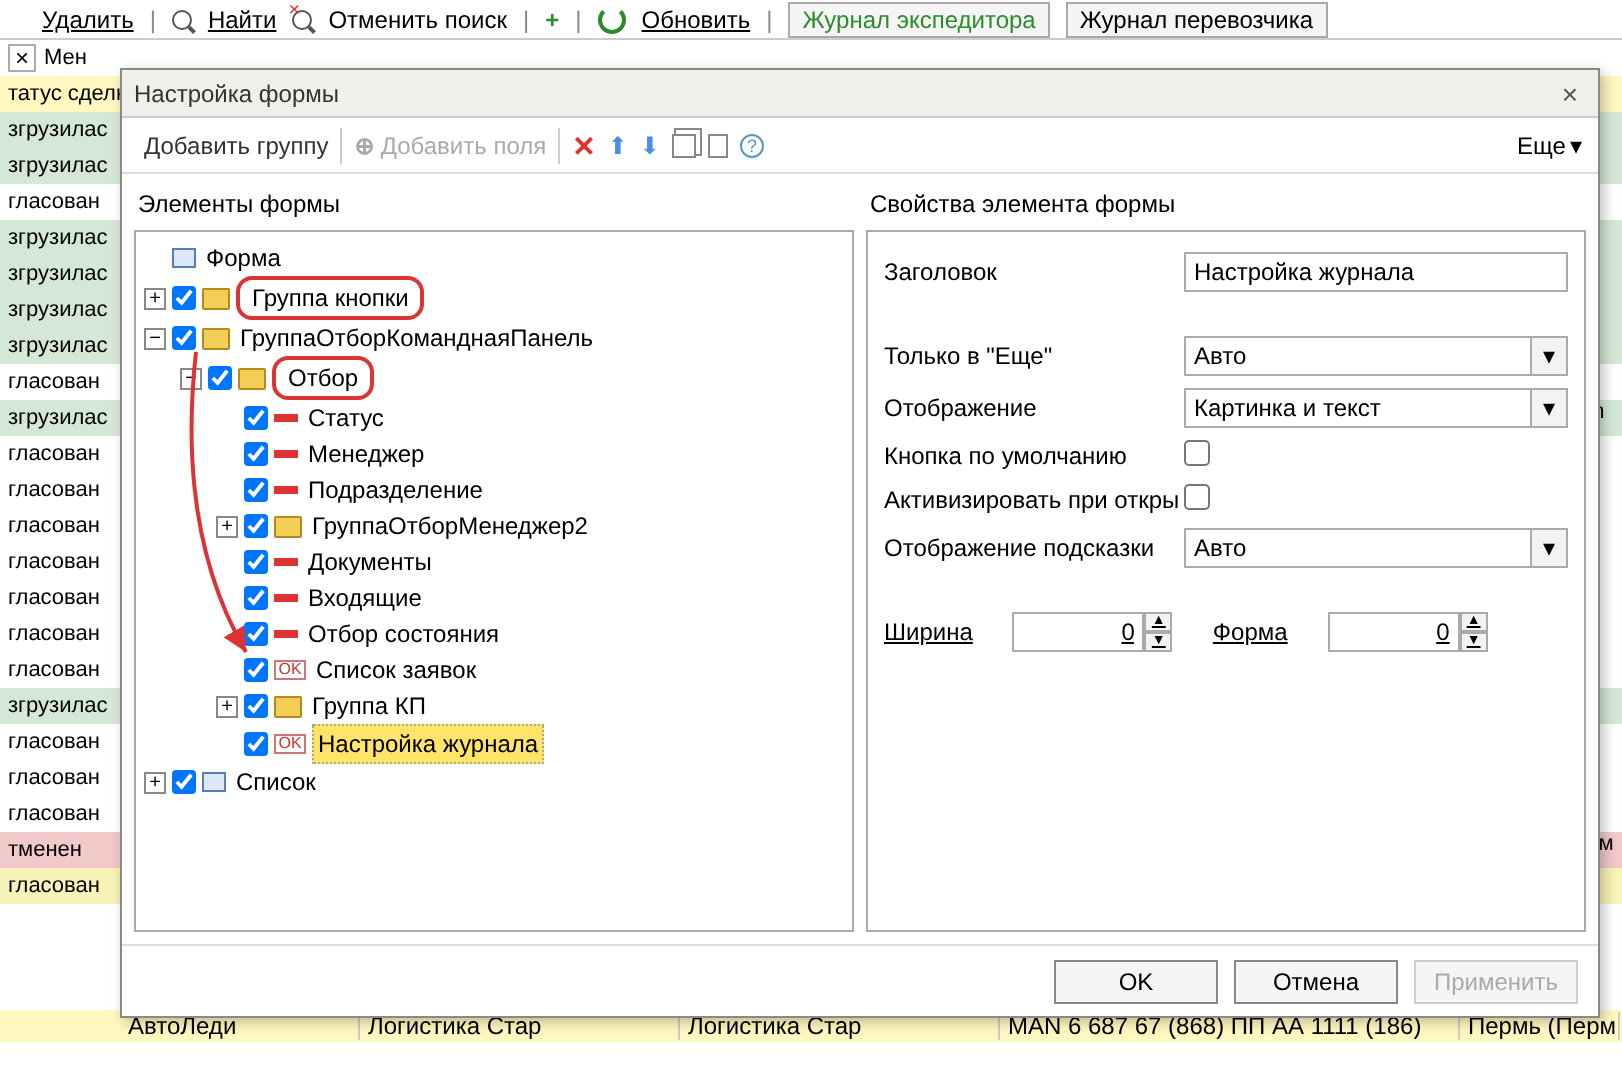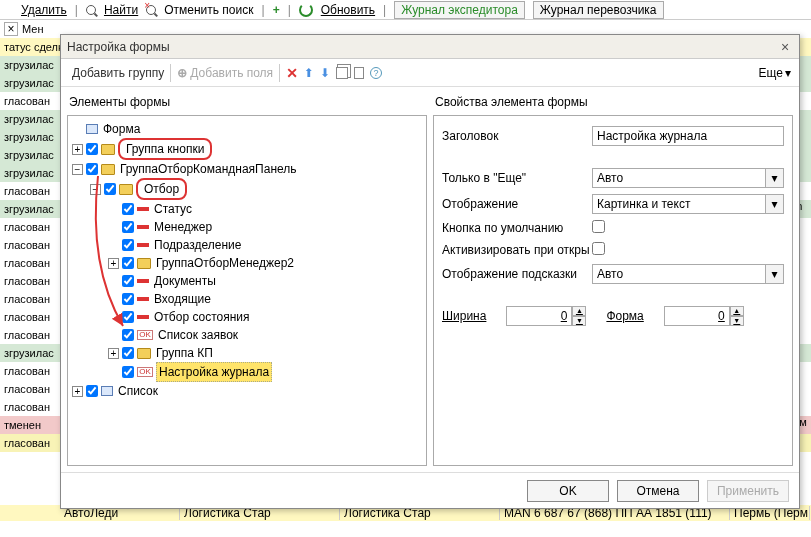--- a/index.html
+++ b/index.html
@@ -215,21 +215,21 @@
     <div style="height: 18px; font-size: 11px; overflow: hidden;">ом</div>
     <div style="height: 18px; font-size: 11px; overflow: hidden;">ерм</div>
   </div>
 
 <div class="bottomgrid">
   <div class="row2" style="background:#fff8c0;">
     <div class="cell" style="width:60px;"></div>
     <div class="cell" style="width:120px;">АвтоЛеди</div>
     <div class="cell" style="width:160px;">Логистика Стар</div>
     <div class="cell" style="width:160px;">Логистика Стар</div>
-    <div class="cell" style="width:230px;">MAN 6 687 67 (868) ПП АА 1851 (111)</div>
+    <div class="cell" style="width:230px;">MAN 6 687 67 (868) ПП АА 1111 (186)</div>
     <div class="cell" style="width:80px;">Пермь (Перм</div>
   </div>
   <div class="row2" style="background:#fff;"></div>
 </div>
 
 <div class="dialog">
   <div class="dlg-title">
     <span class="txt">Настройка формы</span>
     <span class="close">×</span>
   </div>

